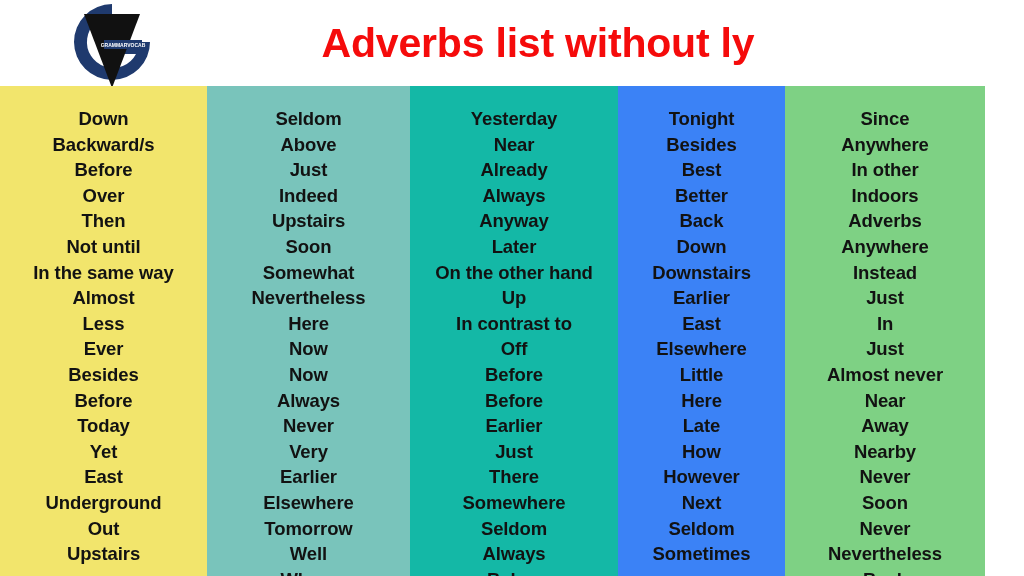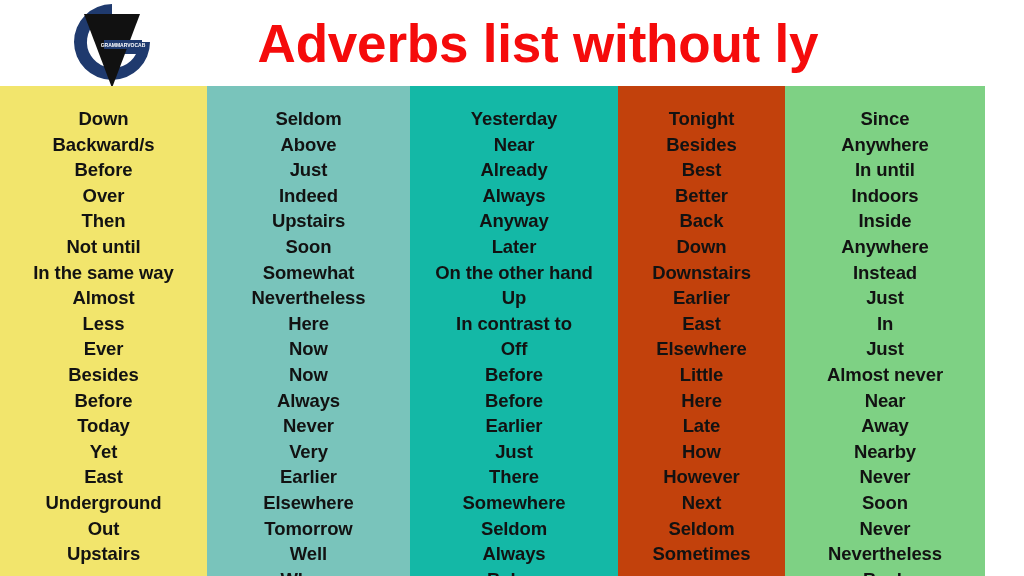--- a/index.html
+++ b/index.html
@@ -32,21 +32,21 @@
   .logo-svg { display:block; width:96px; height:92px; }
 
   .title {
     position:absolute;
     left:0; top:0;
     width:1024px; height:86px;
     display:flex;
     align-items:center;
     justify-content:center;
     padding-left:52px;
-    font-size:53px;
+    font-size:41px;
     font-weight:bold;
     color:#f50b0b;
     letter-spacing:-0.2px;
     font-family:"Liberation Sans", sans-serif;
     white-space:nowrap;
   }
 
   
   .columns {
     position:absolute;
@@ -58,21 +58,21 @@
     height:490px;
     display:flex;
     flex-direction:column;
     align-items:center;
     padding-top:20px;
     overflow:hidden;
   }
   .col-0 { width:207px; background:#f2e56c; }
   .col-1 { width:203px; background:#79c4bb; }
   .col-2 { width:208px; background:#14b8a6; }
-  .col-3 { width:167px; background:#c2410c; }
+  .col-3 { width:167px; background:#3b82f6; }
   .col-4 { width:200px; background:#7ed184; }
 
   .word {
     display:block;
     width:100%;
     text-align:center;
     color:#121212;
     font-size:18.5px;
     font-weight:bold;
     line-height:25.6px;
@@ -194,23 +194,23 @@
       <span class="word">How</span>
       <span class="word">However</span>
       <span class="word">Next</span>
       <span class="word">Seldom</span>
       <span class="word">Sometimes</span>
     </div>
 
     <div class="col col-4">
       <span class="word">Since</span>
       <span class="word">Anywhere</span>
-      <span class="word">In until</span>
+      <span class="word">In other</span>
       <span class="word">Indoors</span>
-      <span class="word">Inside</span>
+      <span class="word">Adverbs</span>
       <span class="word">Anywhere</span>
       <span class="word">Instead</span>
       <span class="word">Just</span>
       <span class="word">In</span>
       <span class="word">Just</span>
       <span class="word">Almost never</span>
       <span class="word">Near</span>
       <span class="word">Away</span>
       <span class="word">Nearby</span>
       <span class="word">Never</span>

